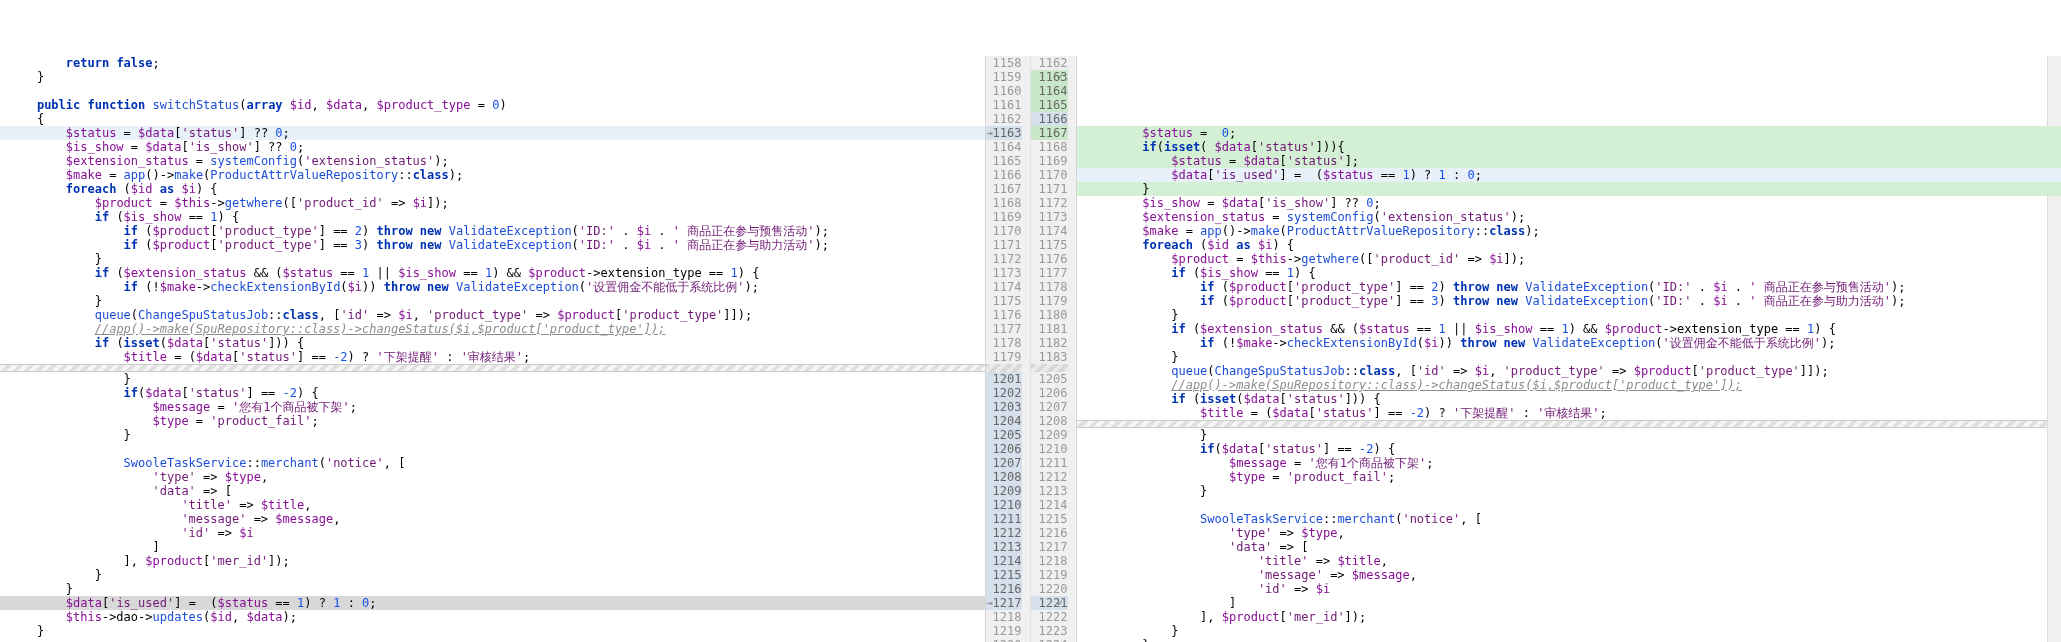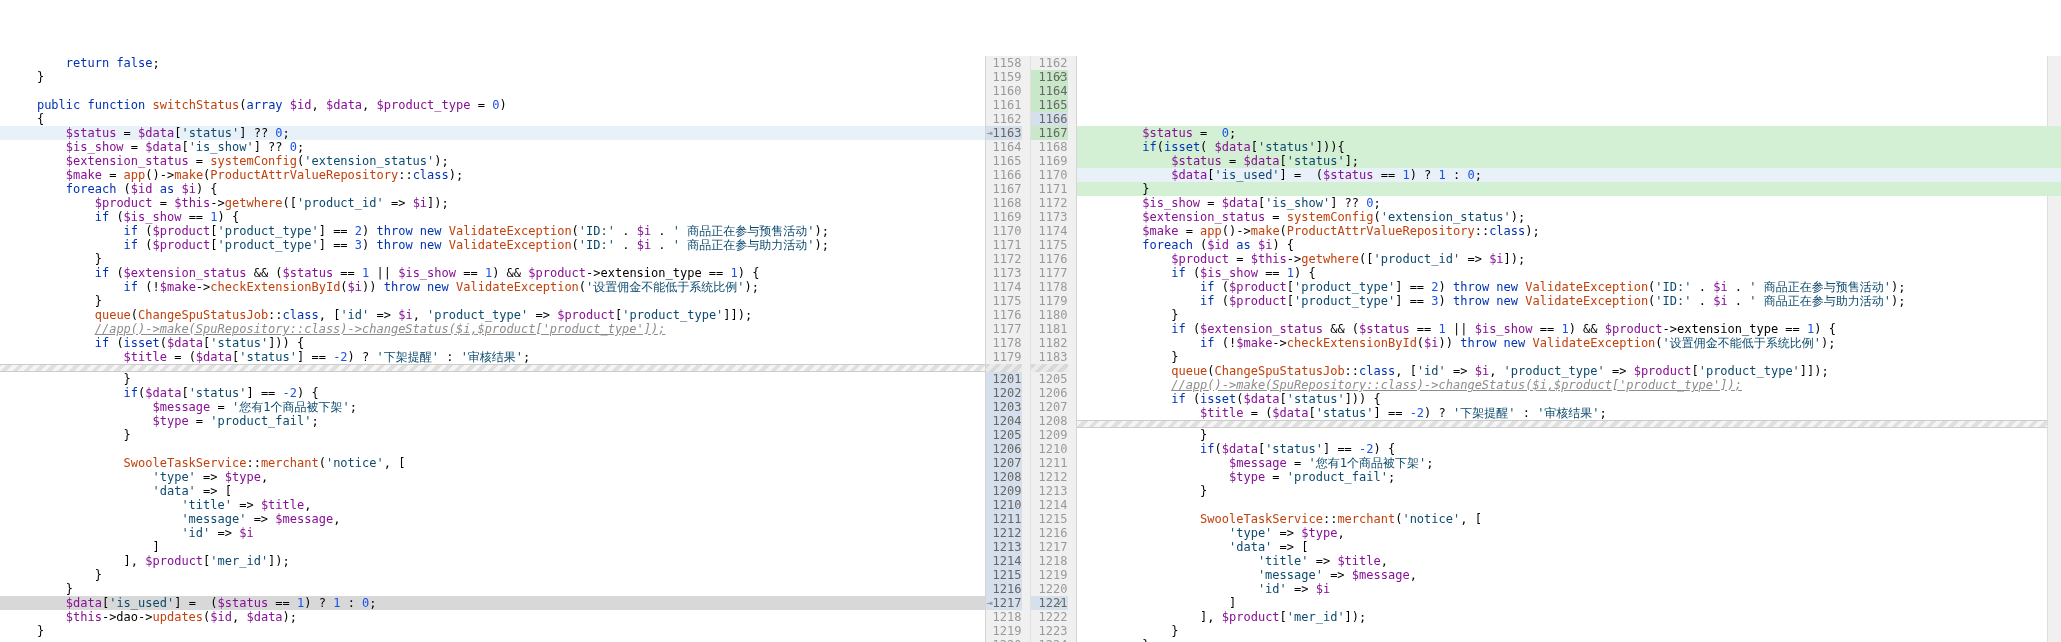--- a/index.html
+++ b/index.html
@@ -64,26 +64,26 @@
   height: 8px;
   background: repeating-linear-gradient(
     -45deg,
     #eaeaea,
     #eaeaea 4px,
     #d8d8d8 4px,
     #d8d8d8 8px
   );
 }
 
-.k { color: #0033b3; font-weight: normal; } 
-.s { color: #0c4a6e; } 
+.k { color: #0033b3; font-weight: bold; } 
+.s { color: #701a75; } 
 .n { color: #1750eb; } 
 .v { color: #871094; } 
 .c { color: #8c8c8c; font-style: italic; text-decoration: underline; } 
-.f { color: #c2410c; }
+.f { color: #1d4ed8; }
 
 .marker {
   position: absolute;
   right: 2px;
   top: 1px;
   width: 11px;
   height: 11px;
   font-size: 10px;
   line-height: 11px;
   text-align: center;

